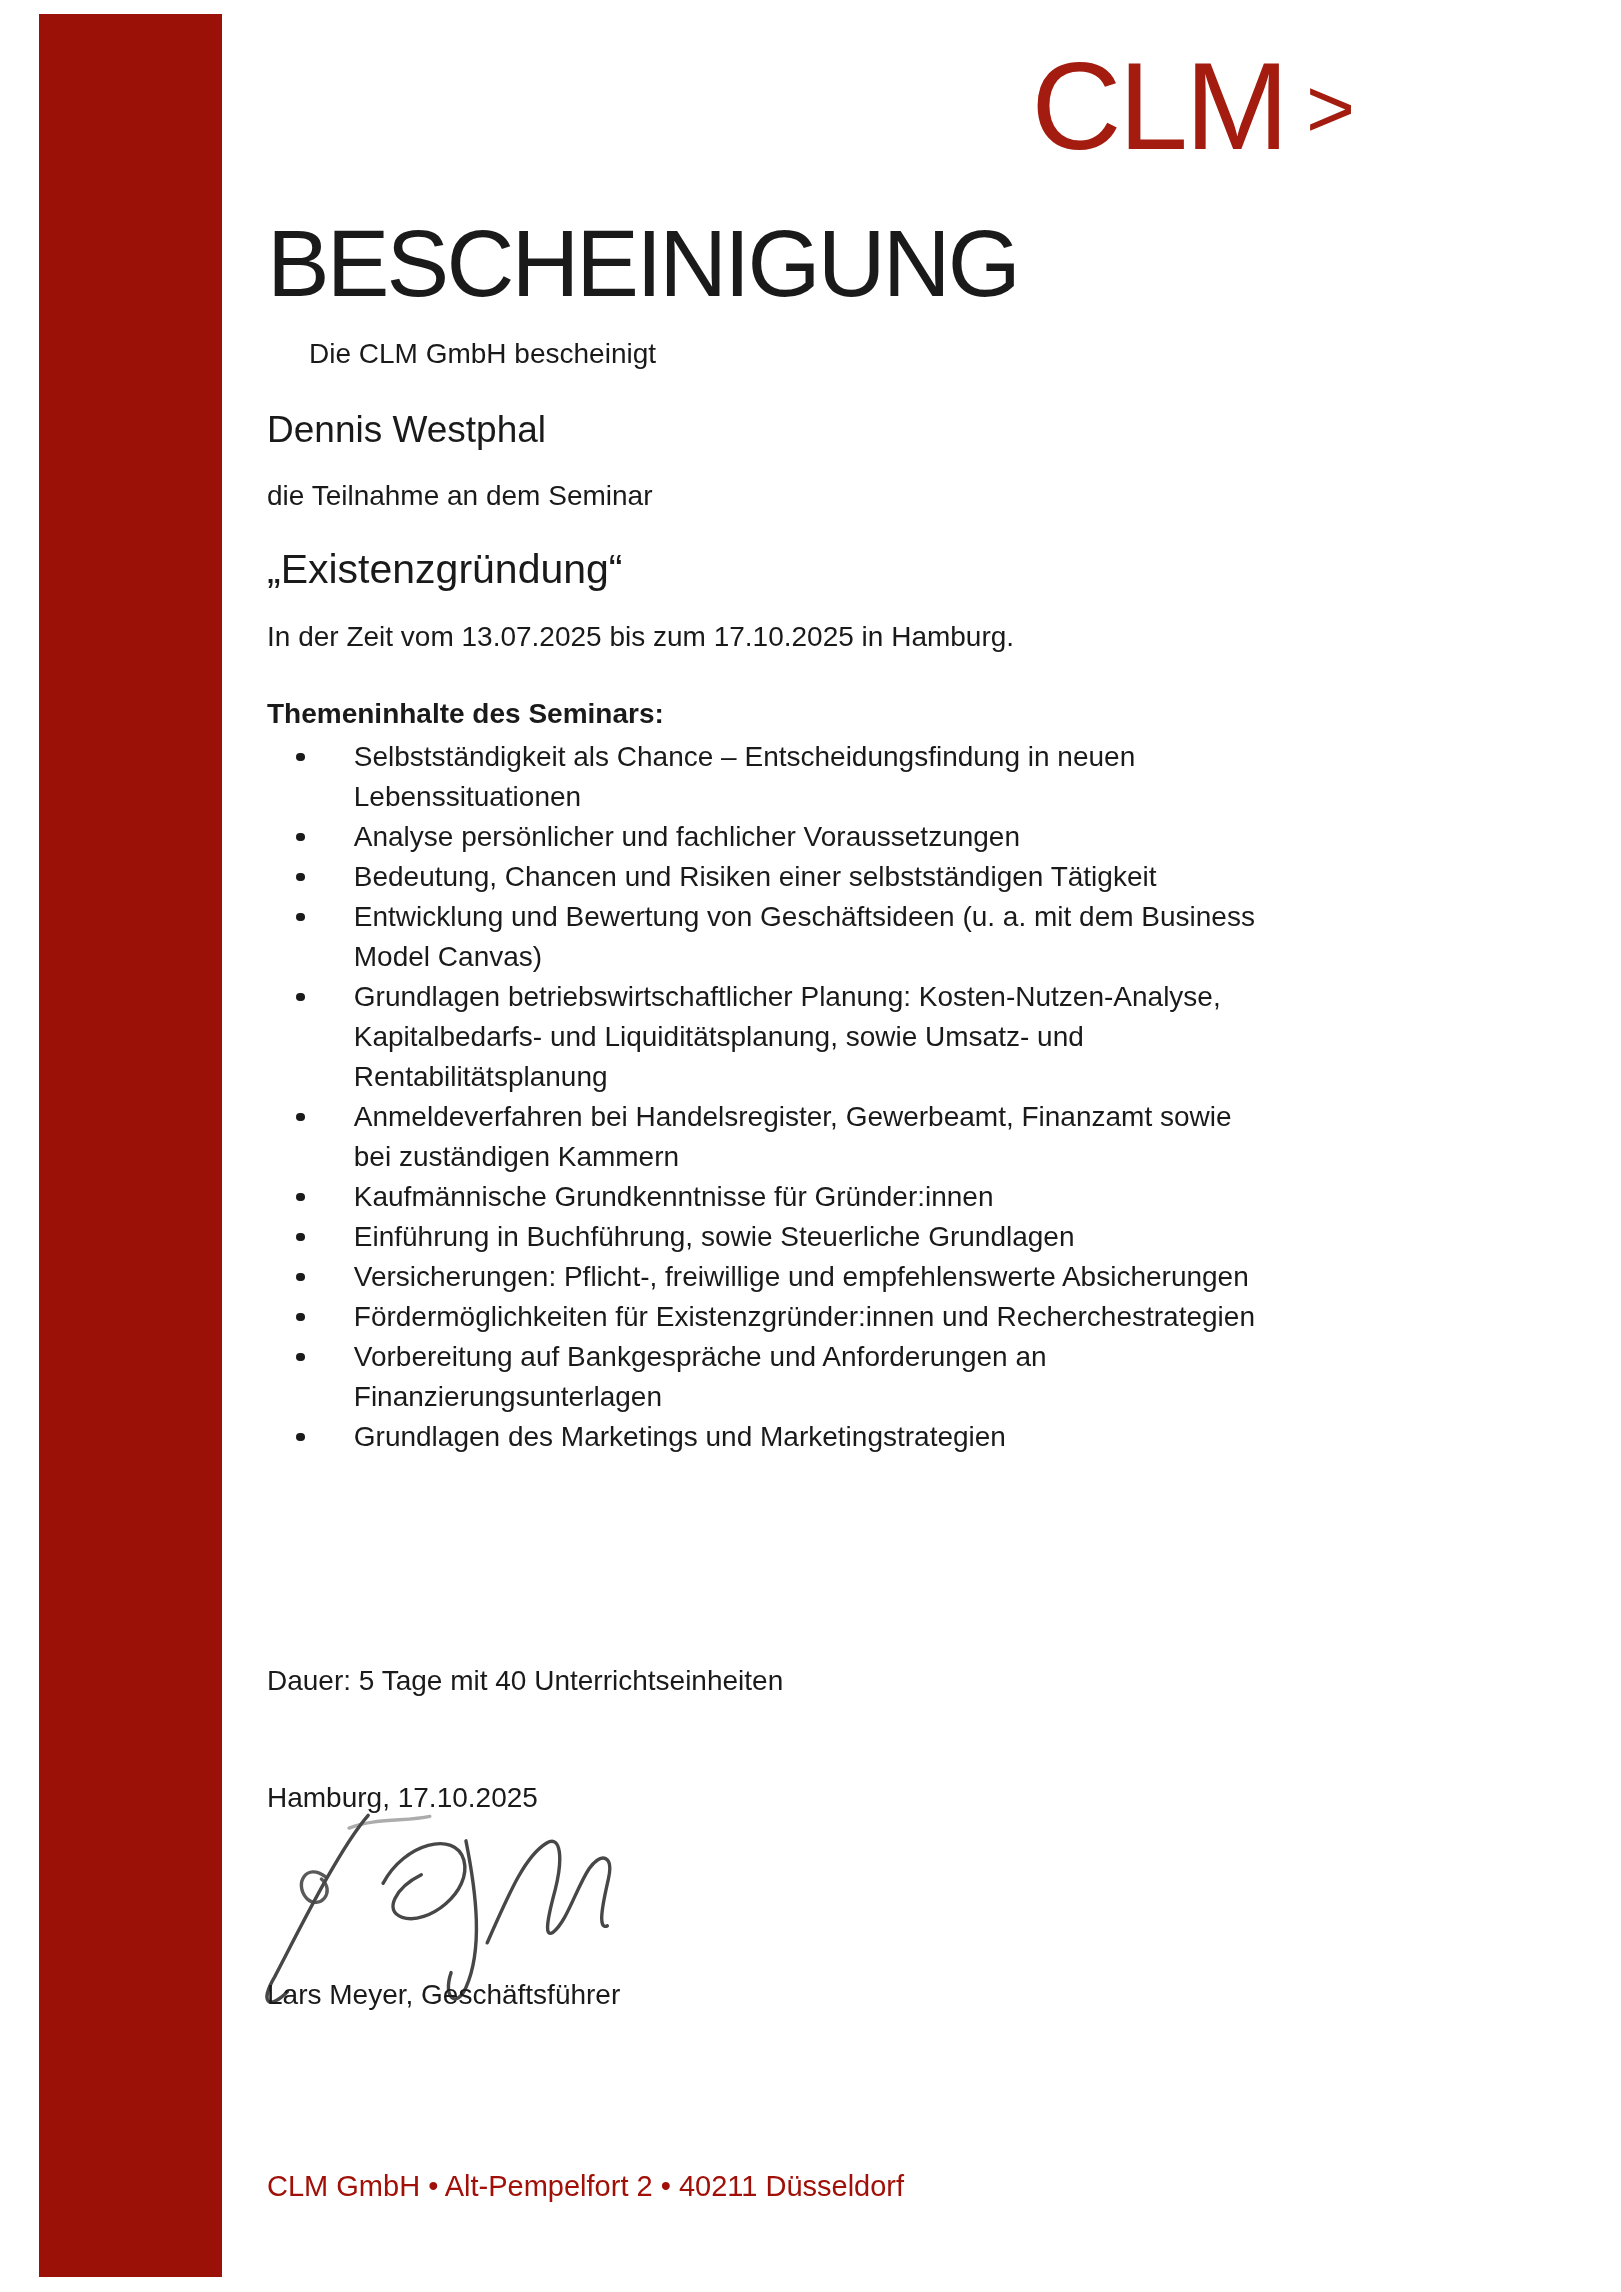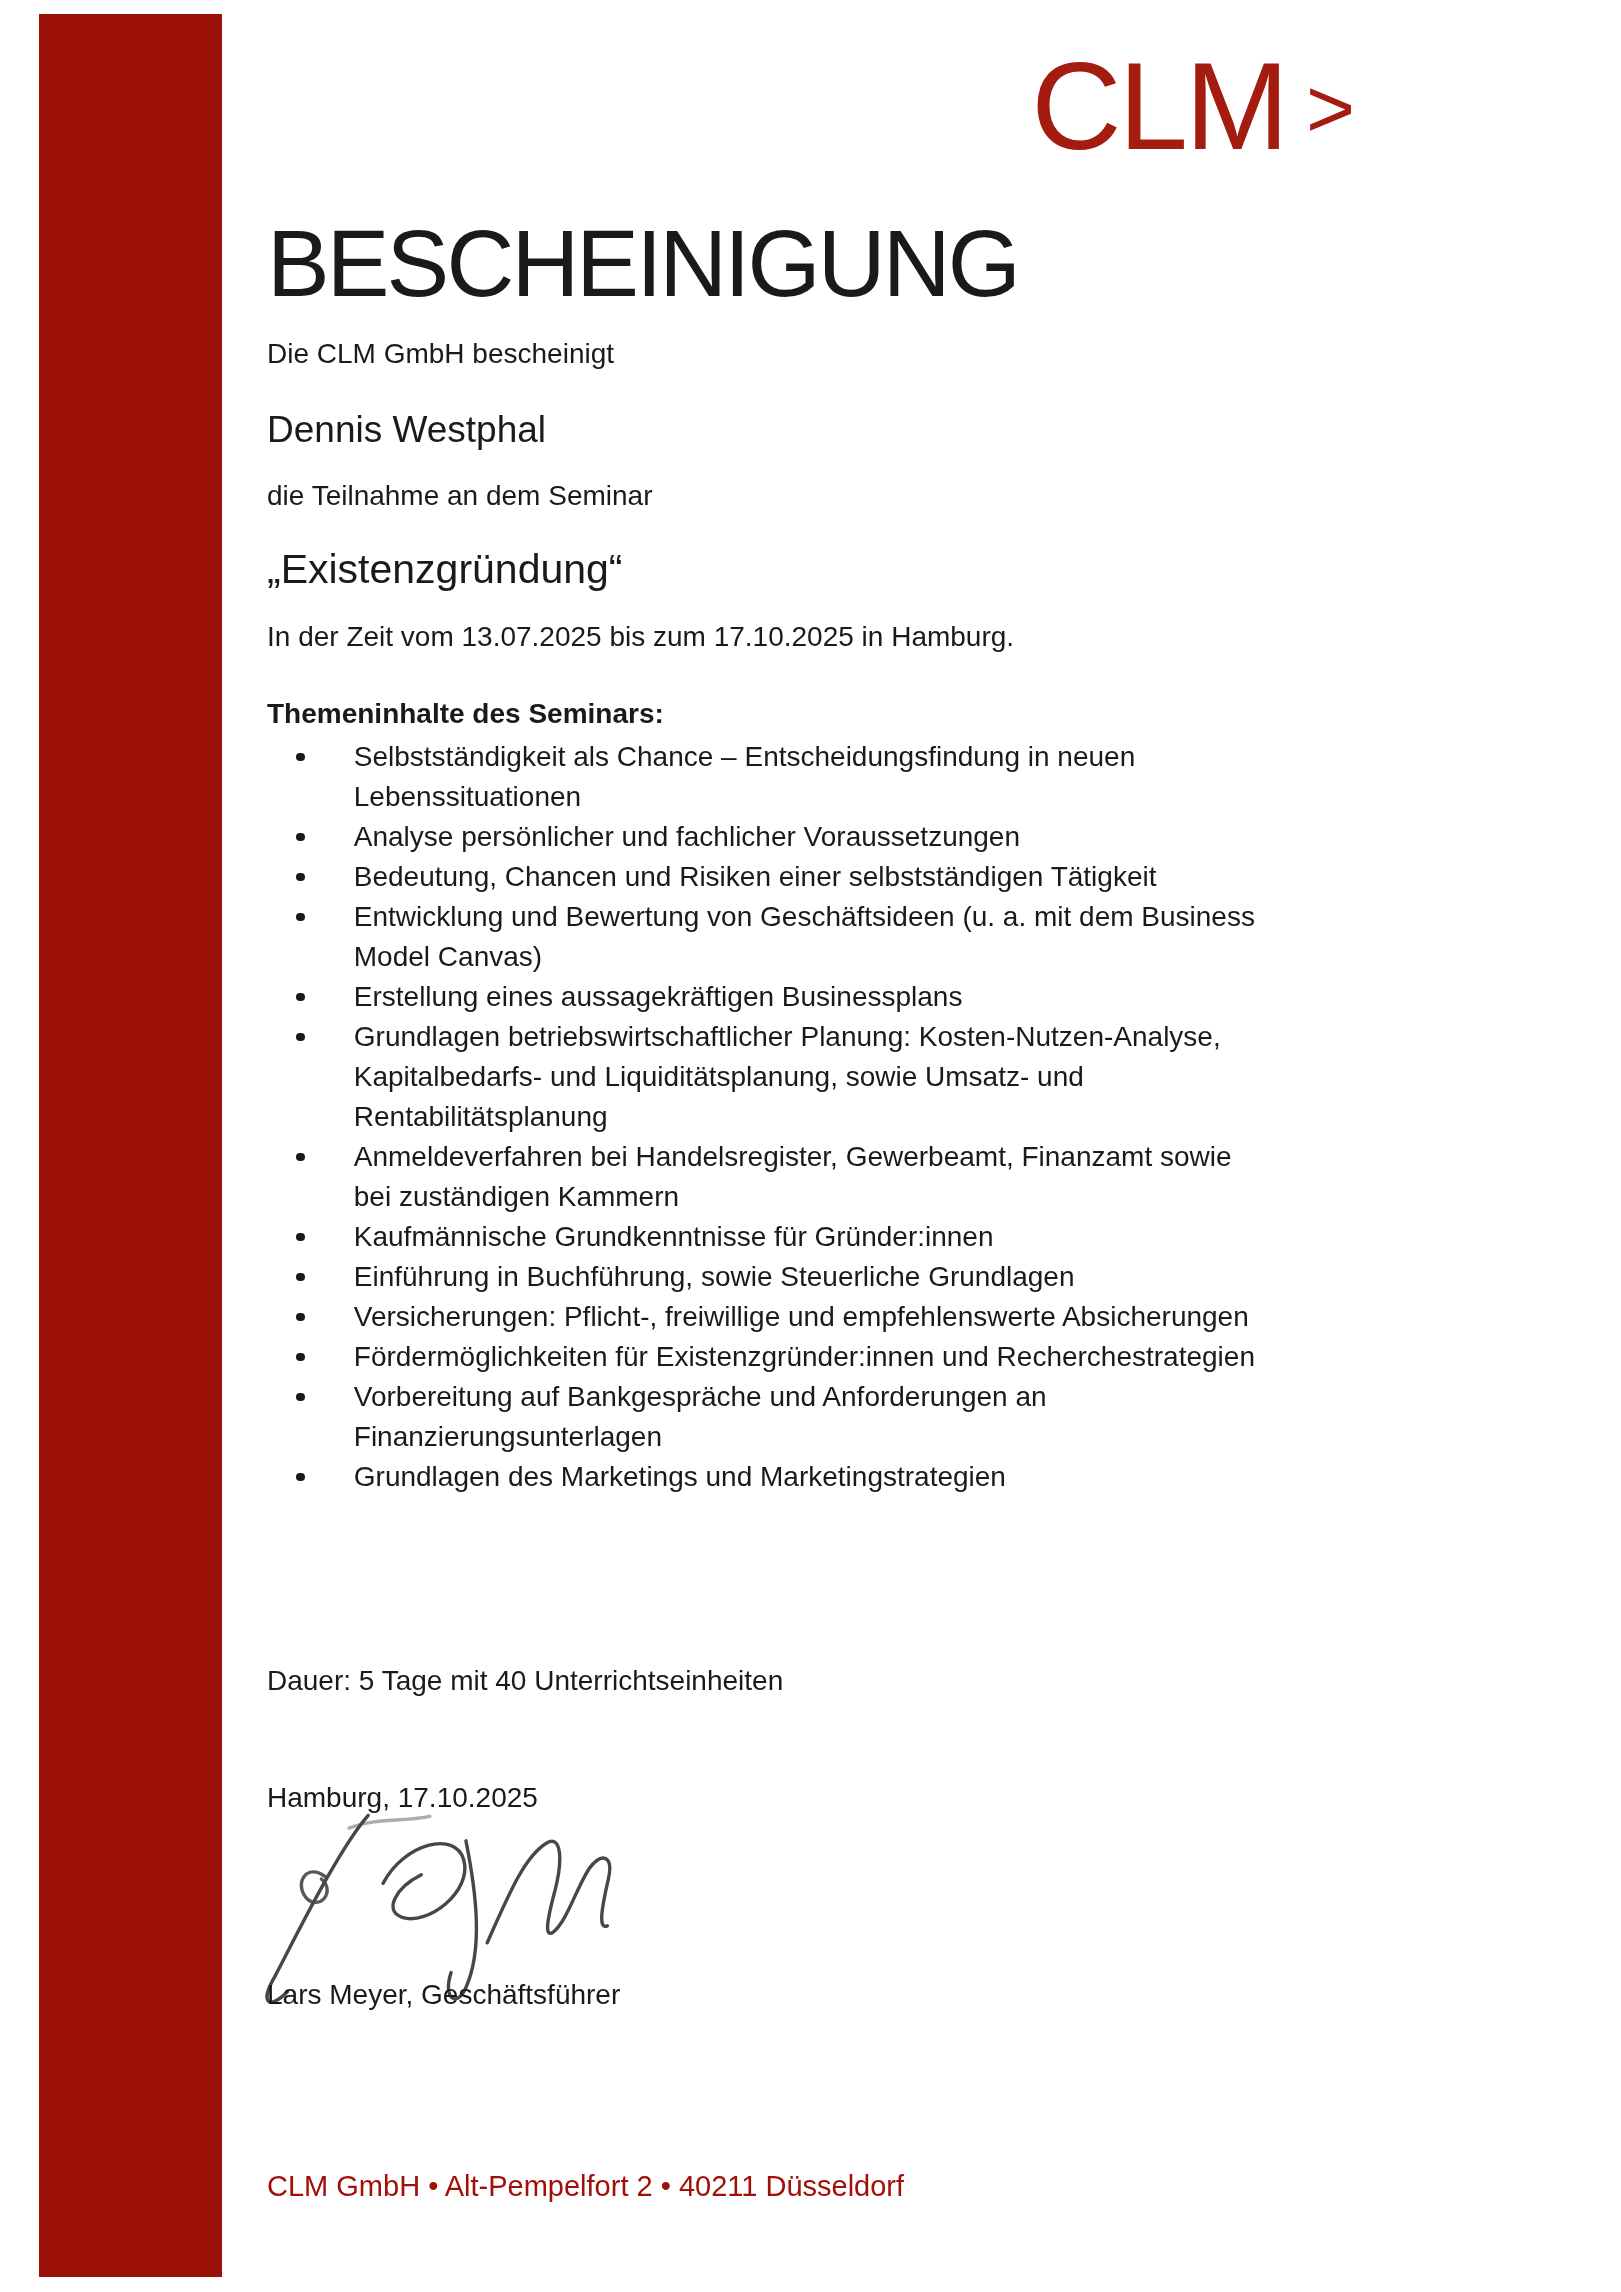--- a/index.html
+++ b/index.html
@@ -8,21 +8,21 @@
     font-family:"Liberation Sans",sans-serif;color:var(--body-text,#1a1a1a);
   }
   .accent-bar{position:absolute;left:39px;top:13.7px;width:183px;height:2263px;background:var(--accent-bar,#9B1108);}
   .logo{
     position:absolute;top:43px;right:106px;color:var(--logo,#A41B0F);
     font-size:125px;line-height:1;letter-spacing:-2.9px;white-space:nowrap;font-weight:400;
   }
   .logo .arrow{font-size:84px;letter-spacing:0;margin-left:19.6px;position:relative;top:-11.8px;display:inline-block;font-weight:500;}
   .title{position:absolute;left:267px;top:217px;font-size:94px;line-height:1;letter-spacing:-2.9px;font-weight:400;}
   .line{position:absolute;left:267px;font-size:28px;line-height:1.3;white-space:nowrap;}
-  .intro{top:336px;}
+  .intro{top:336px;margin-left:42px;}
   .participant{top:406px;font-size:37px;}
   .participation{top:478px;}
   .seminar{top:543px;font-size:41px;}
   .period{top:619px;}
   .topics-heading{top:696px;font-weight:700;}
   .topics{position:absolute;left:267px;top:737px;width:1294px;}
   .topic{display:flex;align-items:flex-start;}
   .topic .dot{flex:none;width:8.8px;height:8.8px;border-radius:50%;background:var(--body-text,#1a1a1a);margin:15.7px 0 0 29px;}
   .topic .text{margin-left:49px;font-size:28px;line-height:40px;white-space:pre-line;}
   .duration{top:1663px;}
@@ -61,24 +61,20 @@
         <span class="text">Analyse persönlicher und fachlicher Voraussetzungen</span>
       </div>
     <div class="topic">
         <span class="dot"></span>
         <span class="text">Bedeutung, Chancen und Risiken einer selbstständigen Tätigkeit</span>
       </div>
     <div class="topic">
         <span class="dot"></span>
         <span class="text">Entwicklung und Bewertung von Geschäftsideen (u. a. mit dem Business
 Model Canvas)</span>
-      </div>
-    <div class="topic">
-        <span class="dot"></span>
-        <span class="text">Erstellung eines aussagekräftigen Businessplans</span>
       </div>
     <div class="topic">
         <span class="dot"></span>
         <span class="text">Grundlagen betriebswirtschaftlicher Planung: Kosten-Nutzen-Analyse,
 Kapitalbedarfs- und Liquiditätsplanung, sowie Umsatz- und
 Rentabilitätsplanung</span>
       </div>
     <div class="topic">
         <span class="dot"></span>
         <span class="text">Anmeldeverfahren bei Handelsregister, Gewerbeamt, Finanzamt sowie

